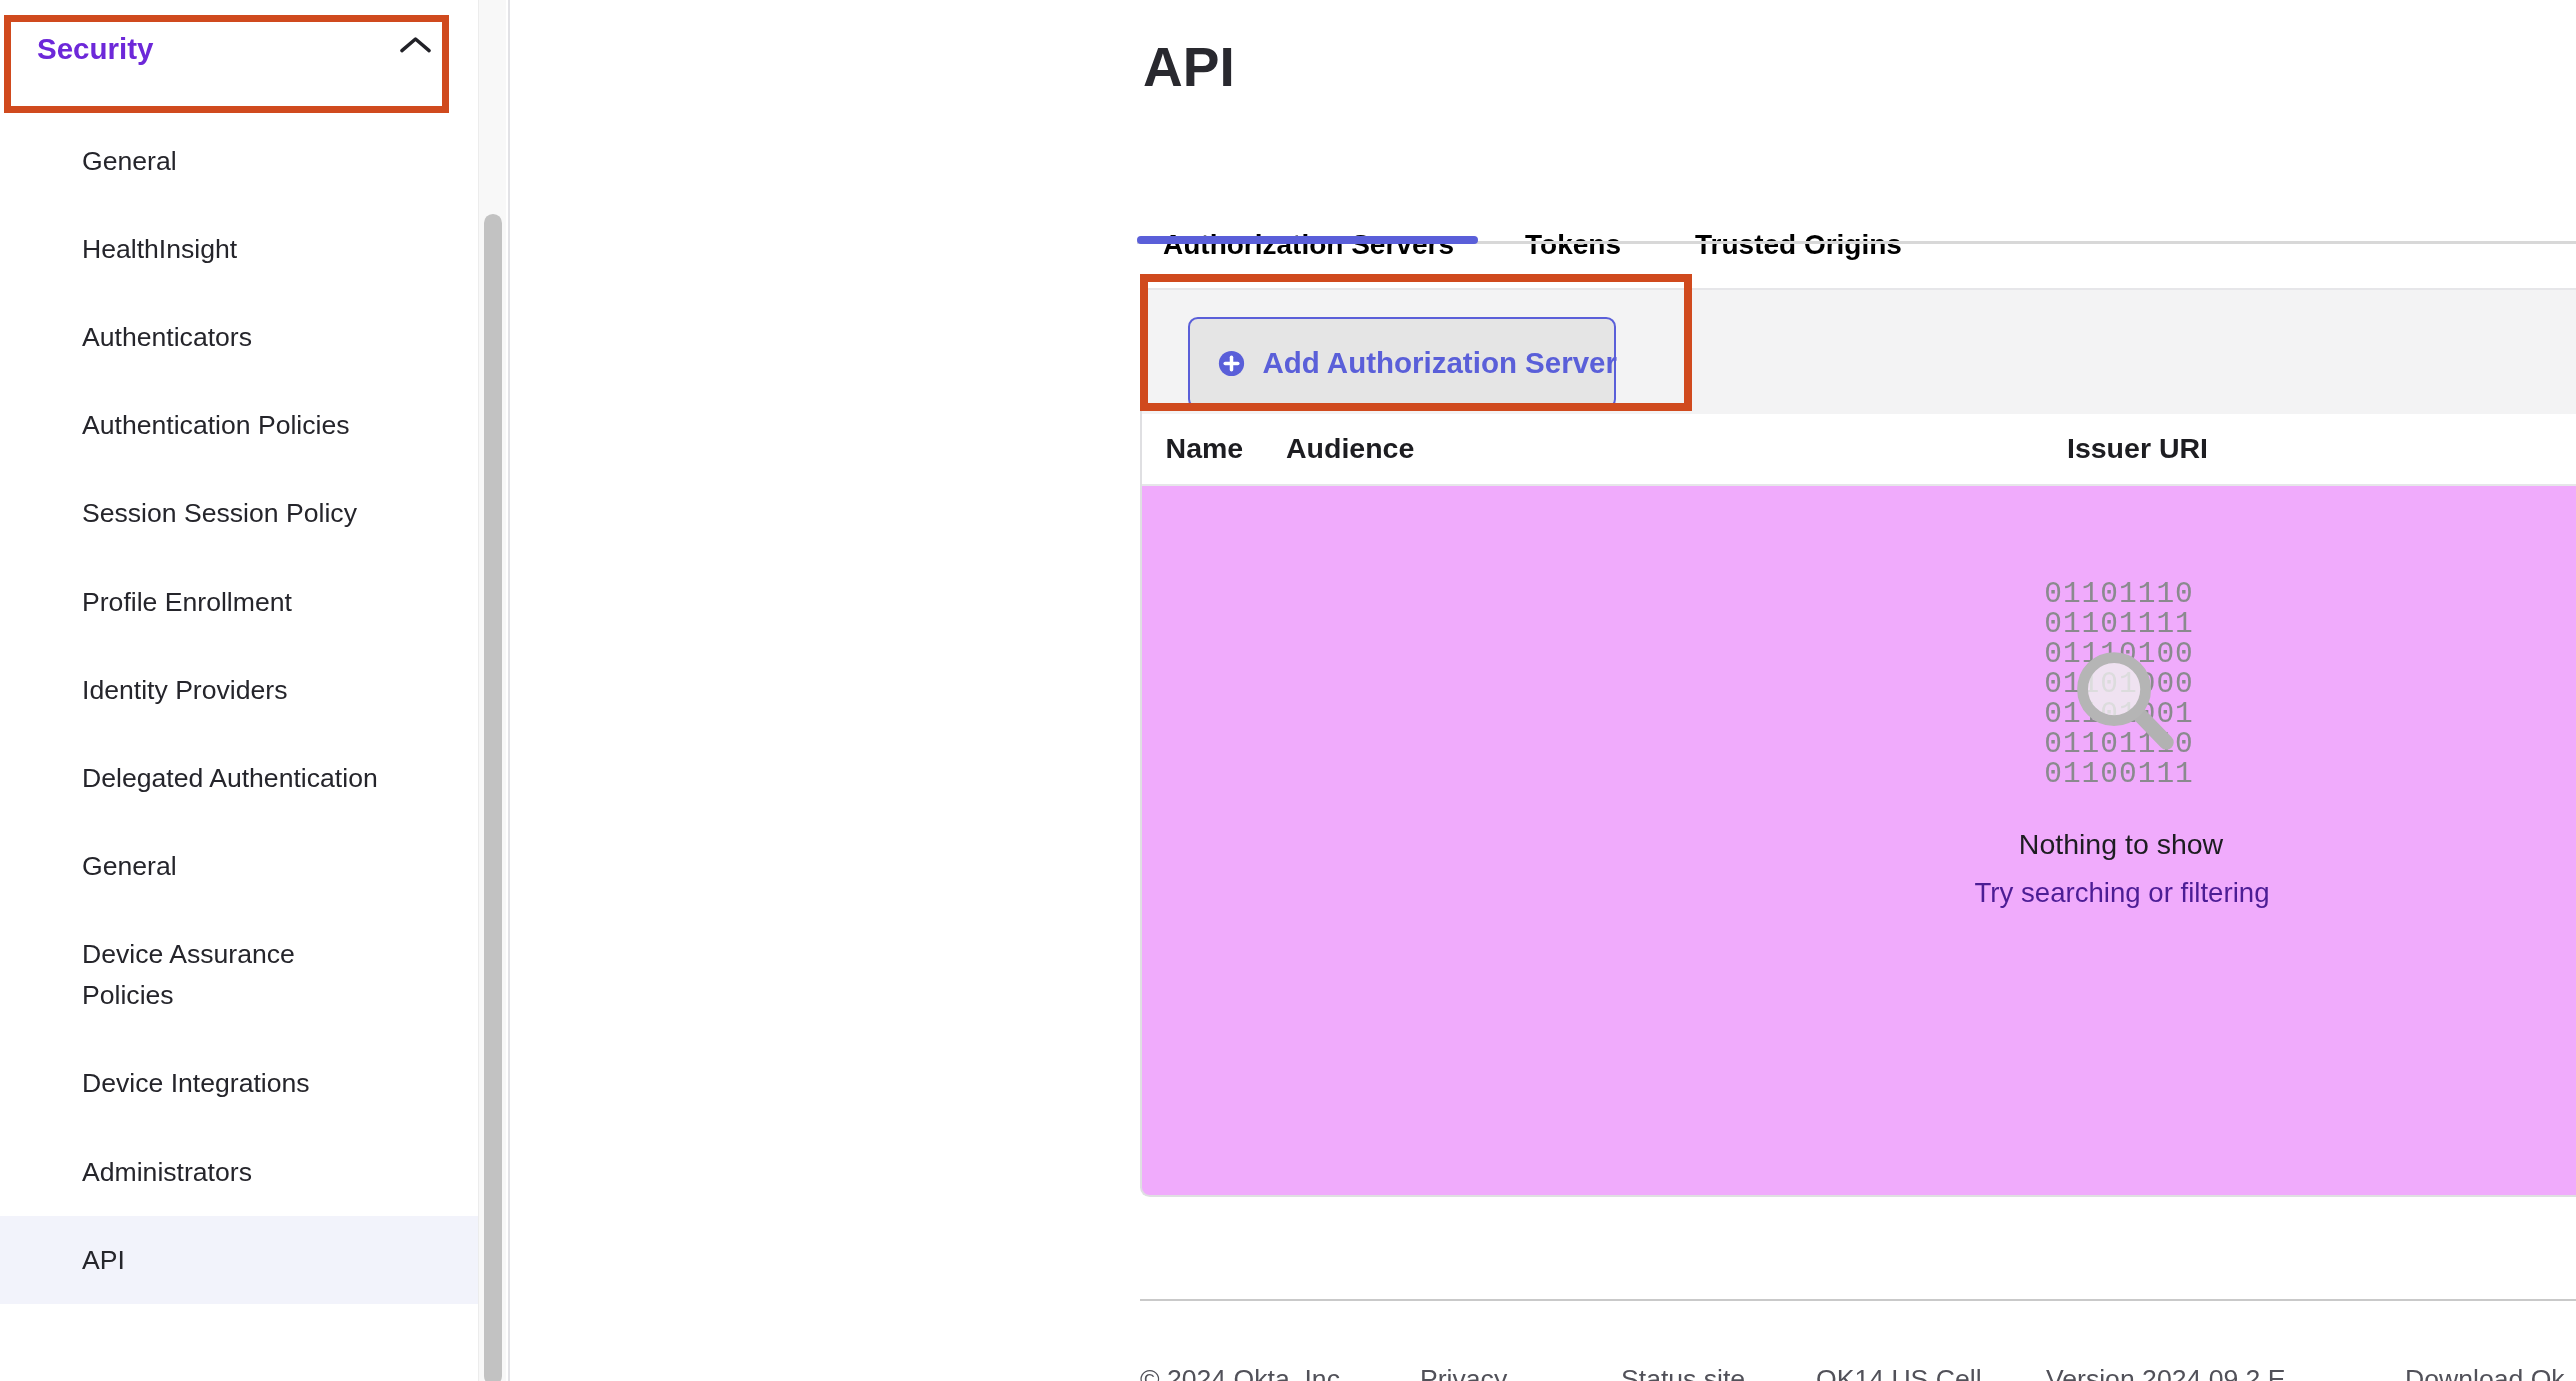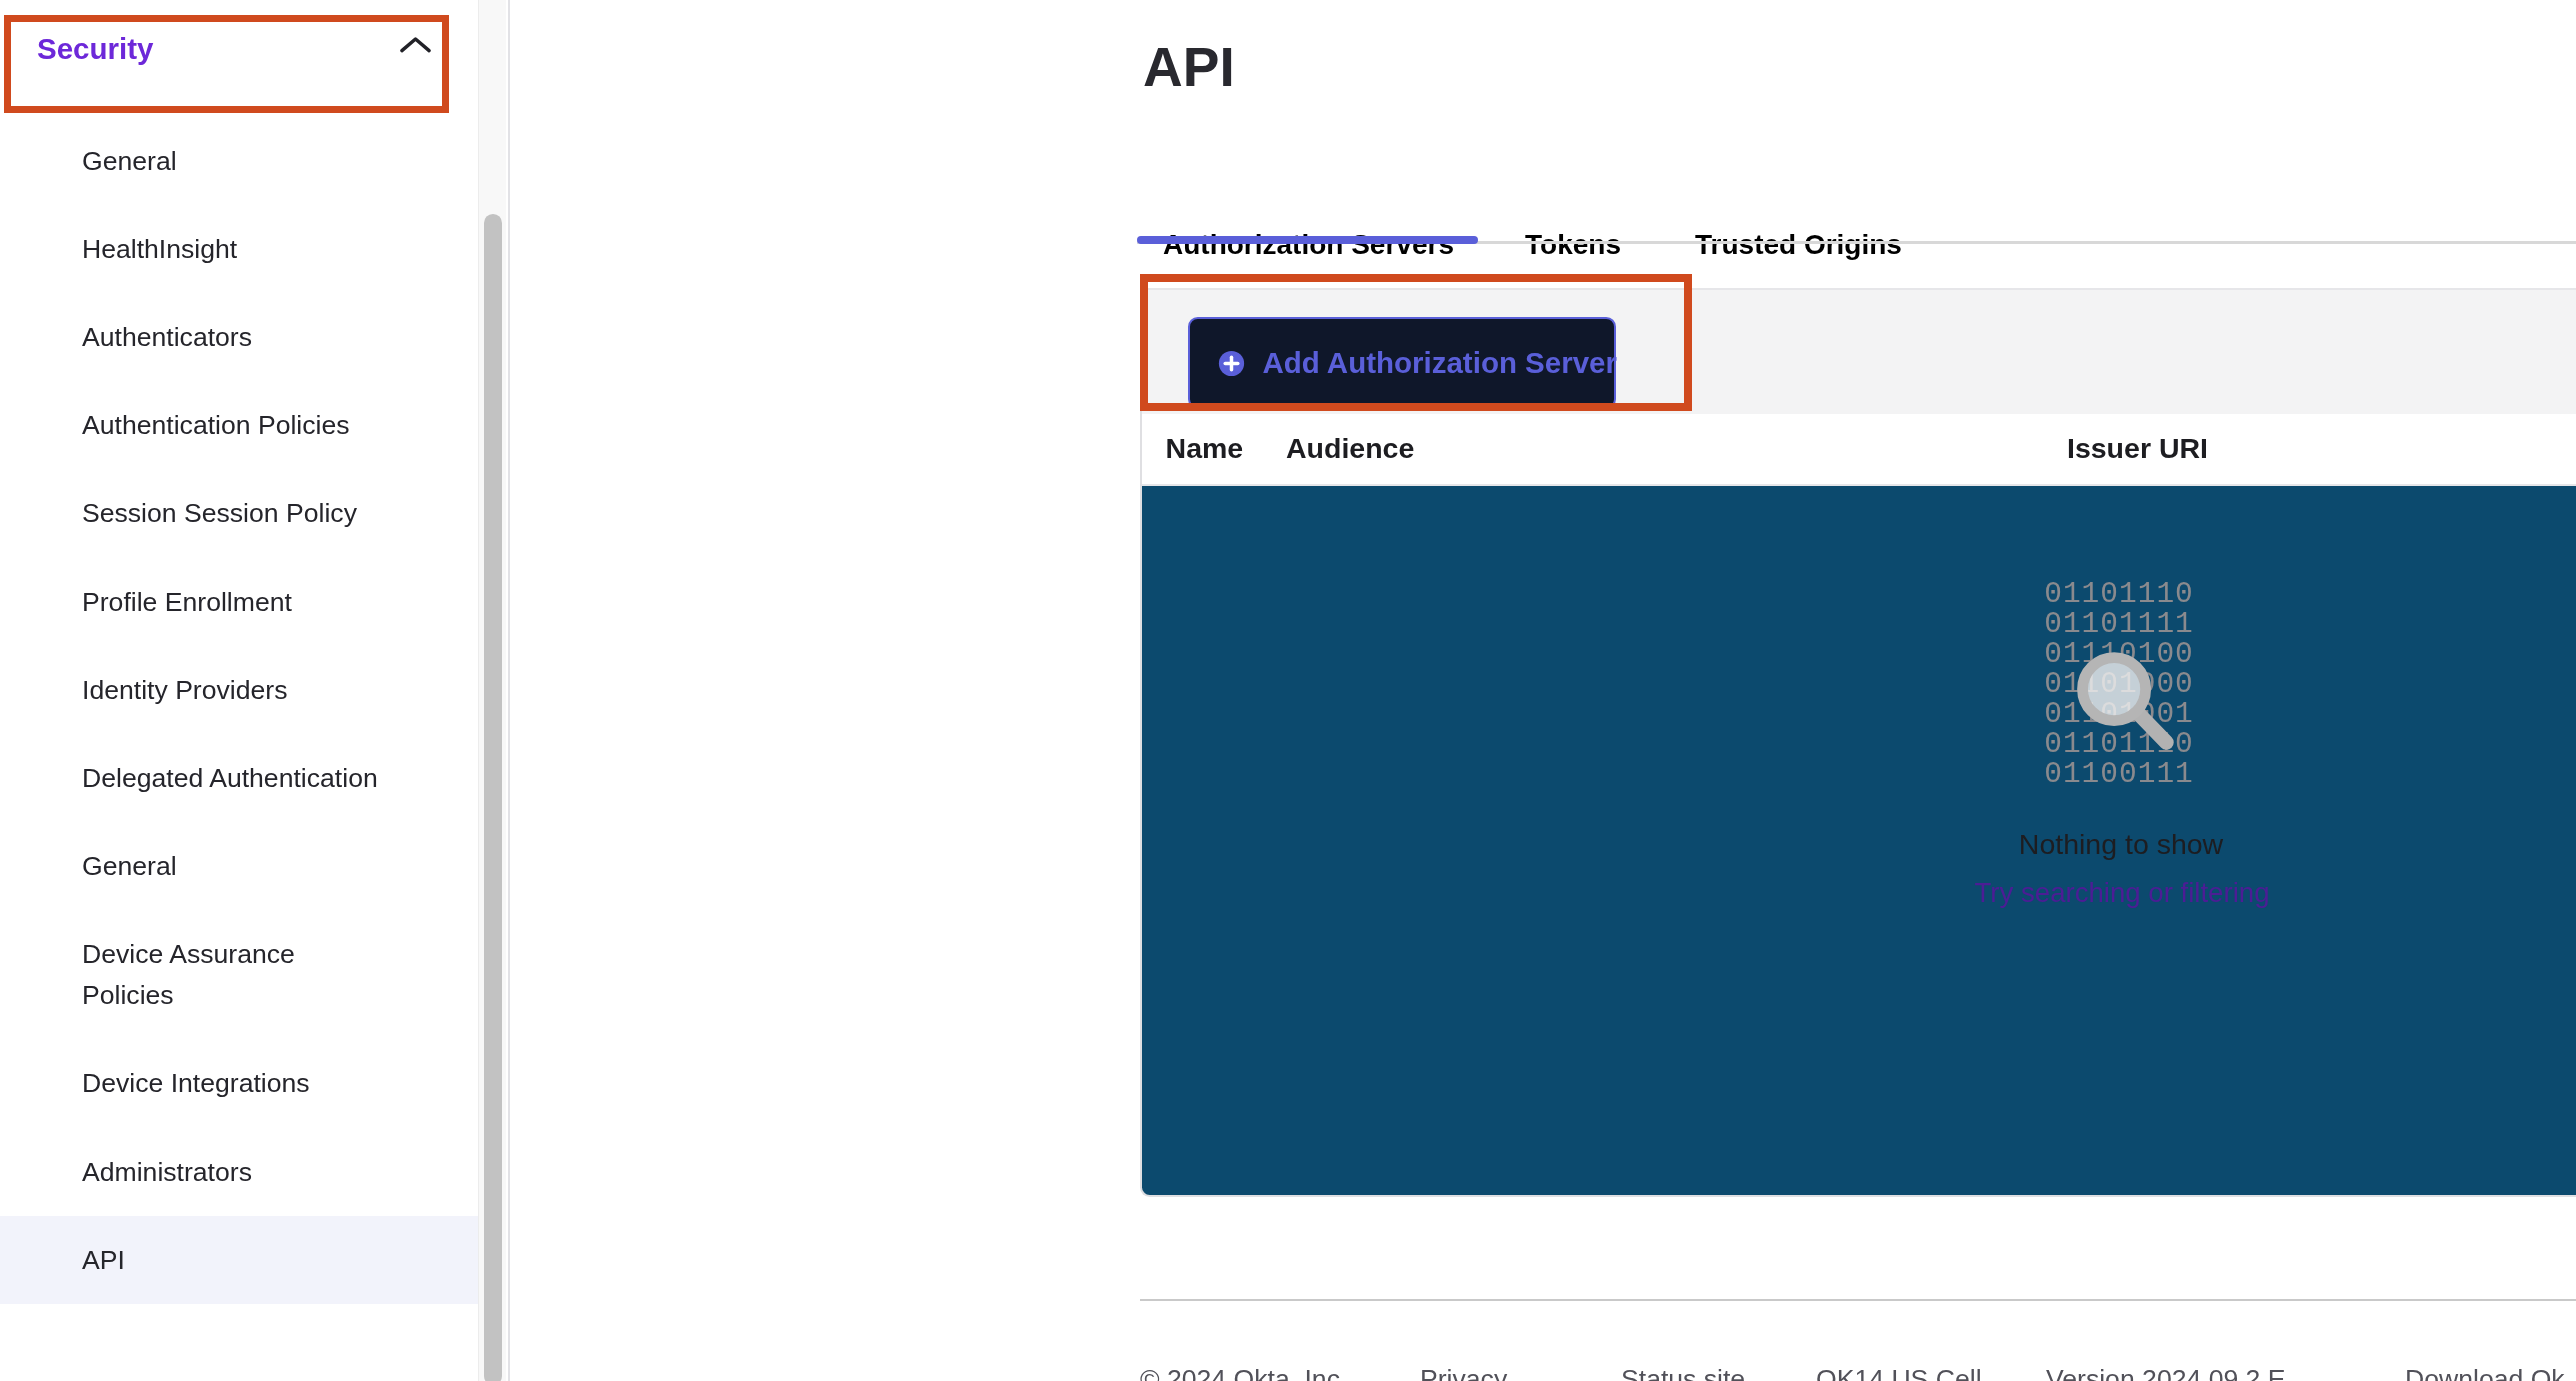--- a/index.html
+++ b/index.html
@@ -58,41 +58,41 @@
     color:#000000; white-space:nowrap; cursor:pointer;margin-top:46px;
   }
   .tab:nth-child(1){ left:1163px; }
   .tab:nth-child(2){ left:1525px; }
   .tab:nth-child(3){ left:1695px; }
 
   
   .content-table {
     position:absolute; left:1140px; top:288px; width:1436px; height:909px;
     border-left:2px solid #dfdfe2; border-bottom:2px solid #dfdfe2;
-    border-radius:0 0 0 9.8px; background:#0c4a6e;
+    border-radius:0 0 0 9.8px; background:#f0abfc;
   }
   .toolbar {
     position:absolute; left:0; top:0; width:1436px; height:126px;
     background:#f3f3f4; border-top:2px solid #e6e6e9;
   }
   .table-head {
     position:absolute; left:0; top:126px; width:1436px; height:72px;
     background:#ffffff; border-bottom:2px solid #e6e6e9;
   }
   .table-col {
     position:absolute; top:17.7px; font-size:28.5px; font-weight:bold;
     color:#1d1d21; white-space:nowrap;
   }
   .table-col:nth-child(1){ left:23.6px; }
   .table-col:nth-child(2){ left:144px; }
   .table-col:nth-child(3){ left:925px; }
 
   .add-button {
     position:absolute; left:1188px; top:317px; width:428px; height:92px;
-    background:#0f172a; border:2px solid #5a5fd9; border-radius:9.8px;
+    background:#e5e5e5; border:2px solid #5a5fd9; border-radius:9.8px;
     display:flex; align-items:center; gap:14.8px; padding-left:24.6px;
     cursor:pointer; z-index:4;
   }
   .add-button-label {
     font-size:29.5px; font-weight:bold; color:#5a5fd9; white-space:nowrap;
   }
   .button-annotation {
     position:absolute; left:1140px; top:274px; width:552px; height:137px;
     border:8.9px solid #d04a1e; z-index:5;
   }

